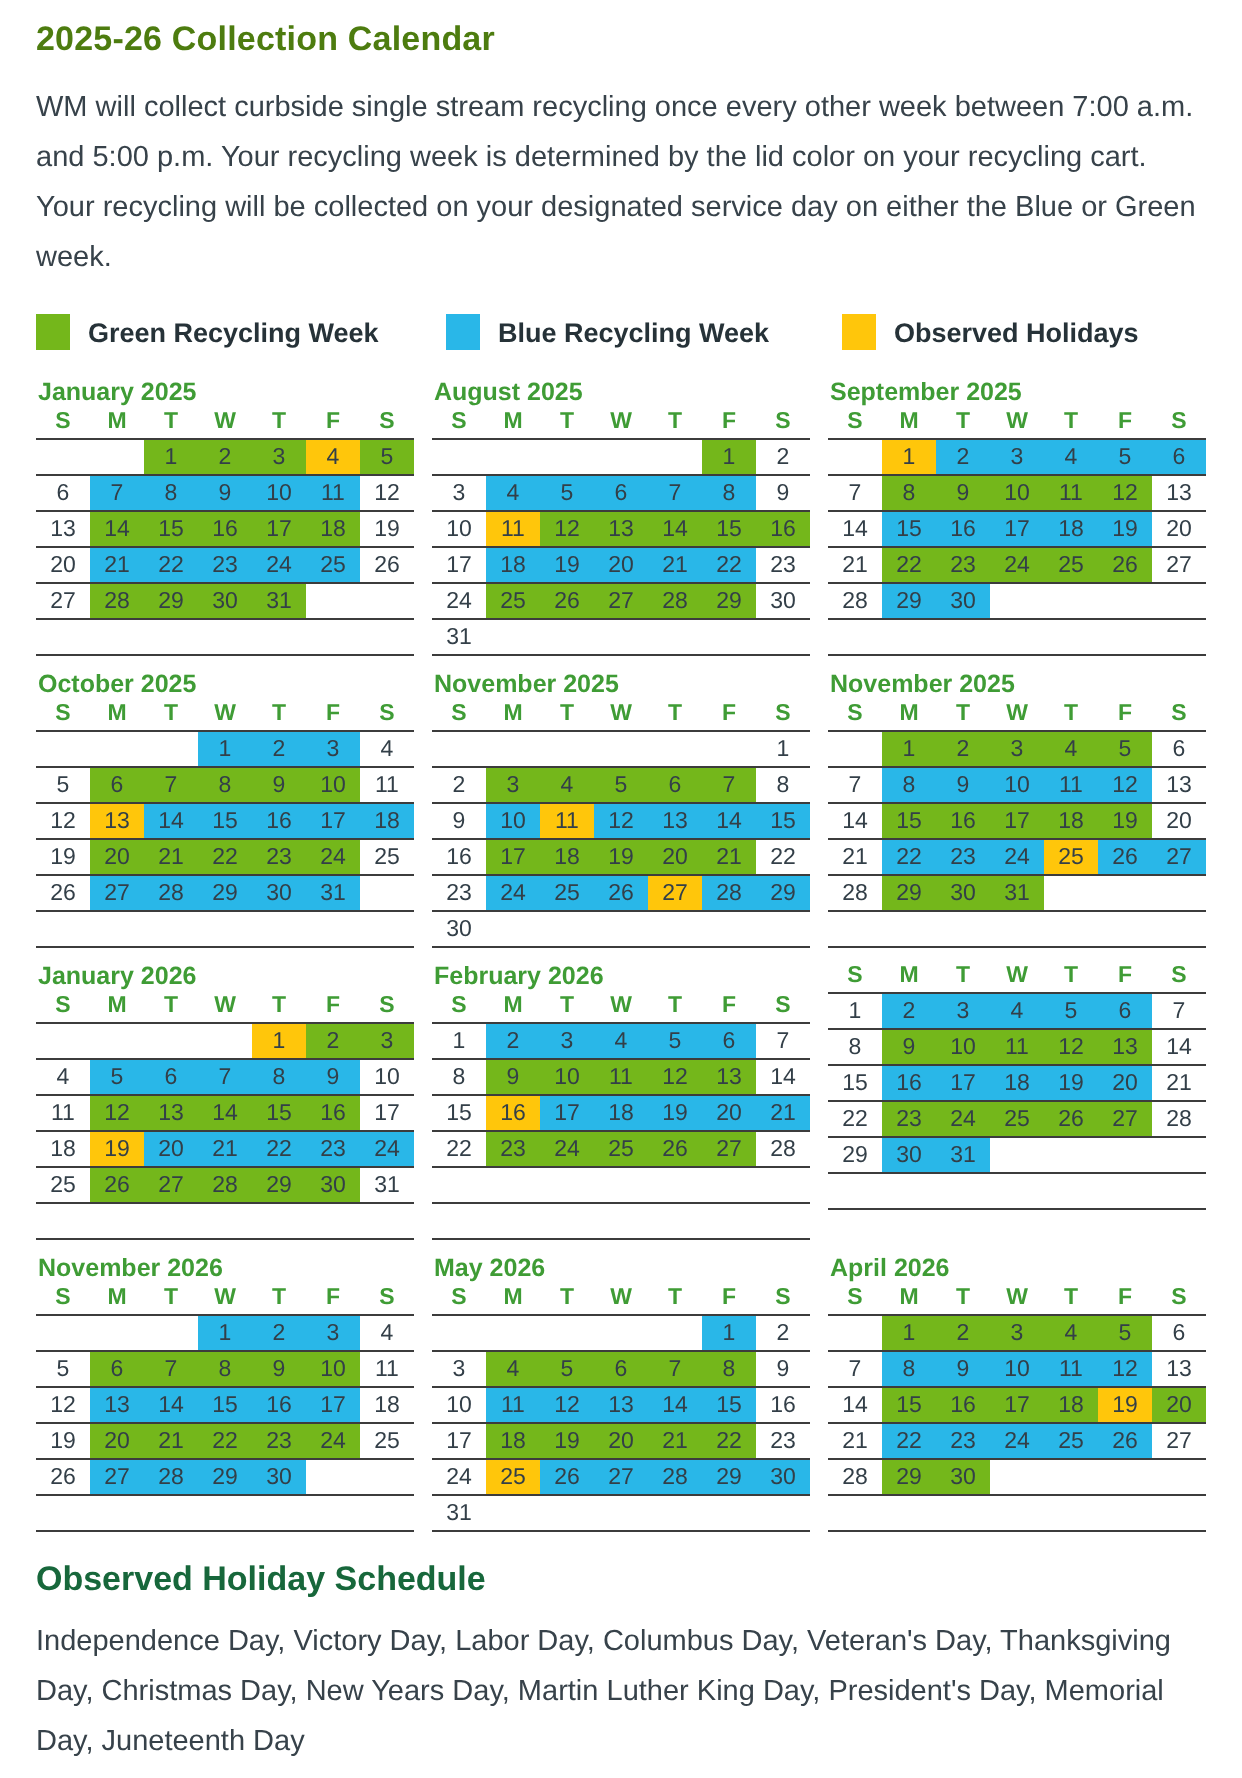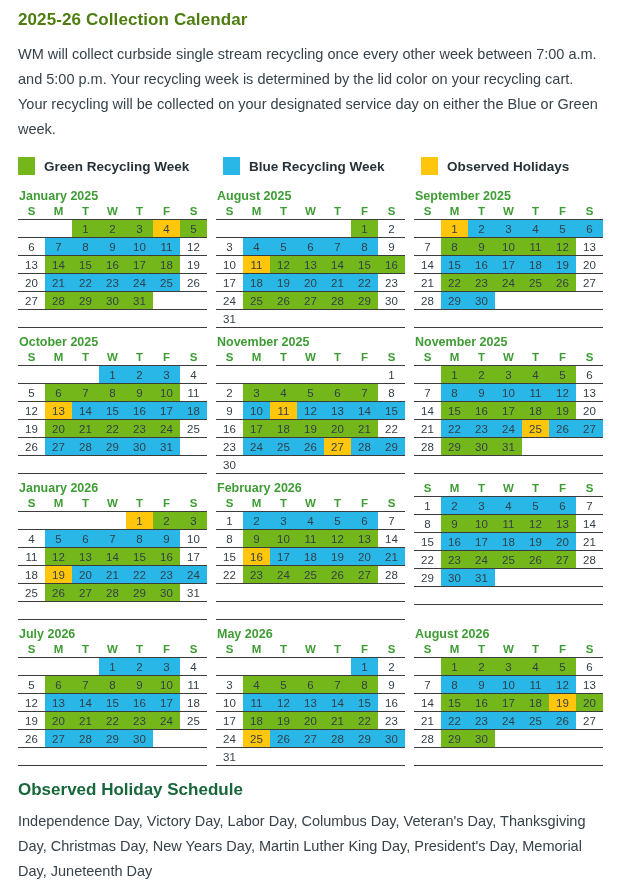--- a/index.html
+++ b/index.html
@@ -686,21 +686,21 @@
             <span class="day"></span>
             <span class="day"></span>
             <span class="day"></span>
             <span class="day"></span>
             <span class="day"></span>
             <span class="day"></span>
           </div>
         </div>
       </div>
       <div class="month">
-        <div class="month-title">July 2026</div>
+        <div class="month-title">November 2026</div>
         <div class="wk-head">
           <span>S</span>
           <span>M</span>
           <span>T</span>
           <span>W</span>
           <span>T</span>
           <span>F</span>
           <span>S</span>
         </div>
         <div class="month-body">
@@ -822,21 +822,21 @@
             <span class="day"></span>
             <span class="day"></span>
             <span class="day"></span>
             <span class="day"></span>
             <span class="day"></span>
             <span class="day"></span>
           </div>
         </div>
       </div>
       <div class="month">
-        <div class="month-title">August 2026</div>
+        <div class="month-title">April 2026</div>
         <div class="wk-head">
           <span>S</span>
           <span>M</span>
           <span>T</span>
           <span>W</span>
           <span>T</span>
           <span>F</span>
           <span>S</span>
         </div>
         <div class="month-body">

